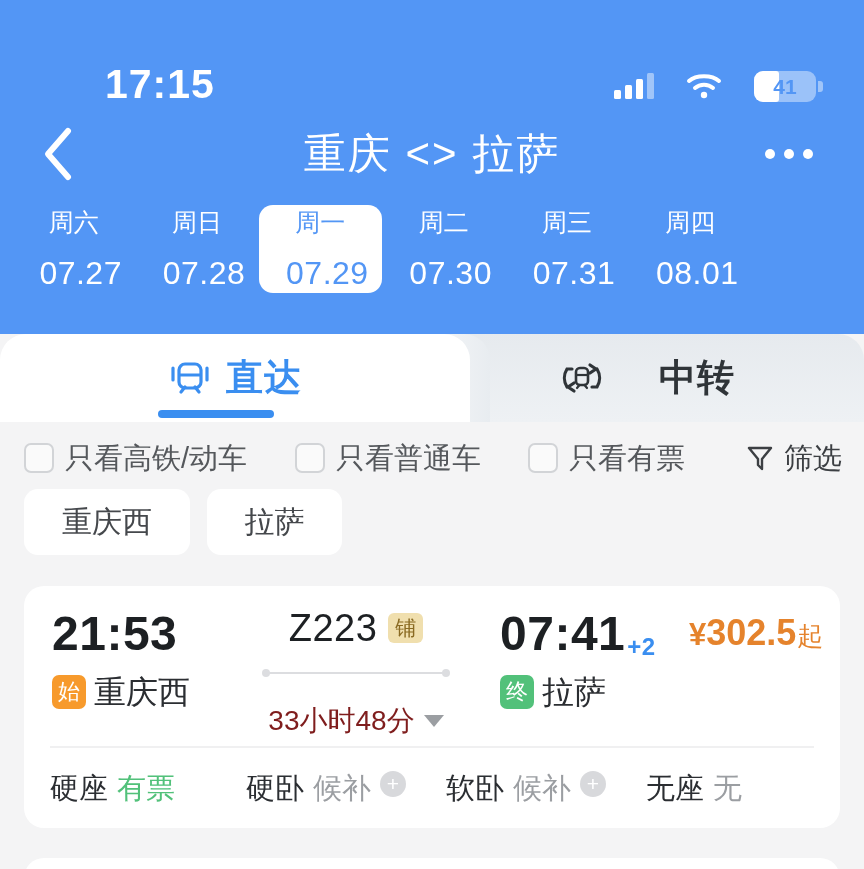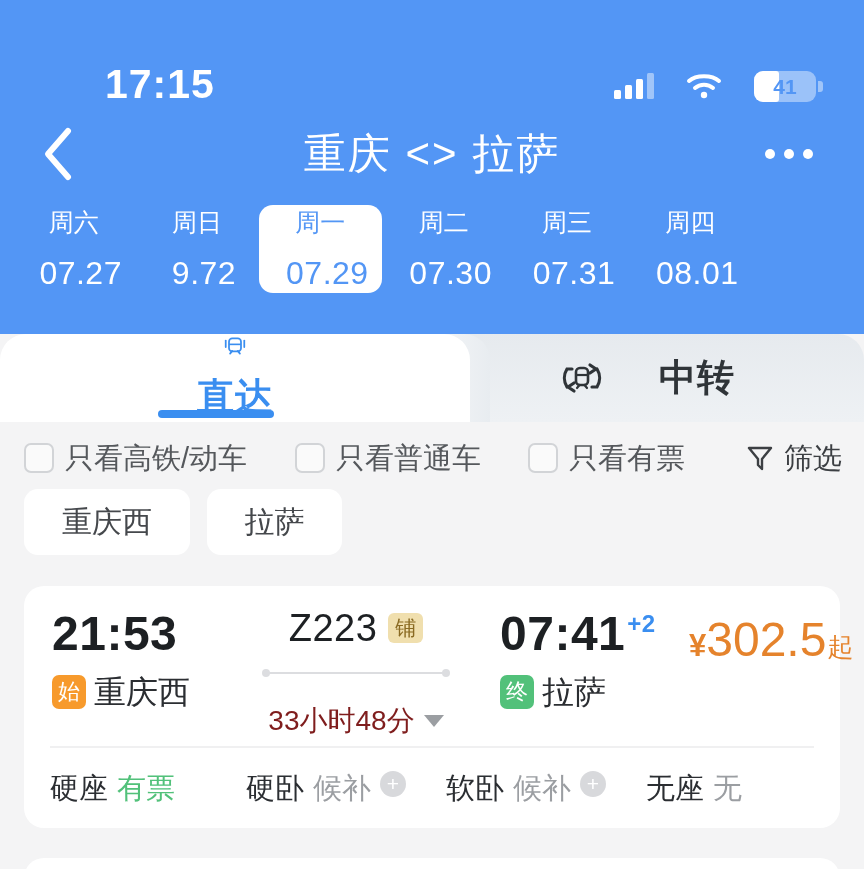--- a/index.html
+++ b/index.html
@@ -108,21 +108,20 @@
   }
   .tab{
     position:absolute;top:0;height:88px;
     display:flex;align-items:center;justify-content:center;gap:14px;cursor:pointer;
   }
   .tab-active{
     left:0;width:470px;
     background:#ffffff;
     border-radius:26px 26px 0 0;
     z-index:2;
-    flex-direction:column;
   }
   .tab-inactive{
     left:430px;width:434px;
     background:linear-gradient(180deg,#e6eaee 0%,#eef1f4 100%);
     border-radius:26px 26px 0 0;
     z-index:1;
   }
   .tab-active .tab-label{font-size:37px;color:#3a8ef0;font-weight:700;letter-spacing:1px;}
   .tab-inactive .tab-label{font-size:37px;color:#2f3438;font-weight:700;letter-spacing:1px;padding-left:40px;}
   .tab-underline{
@@ -209,35 +208,35 @@
   .dur{
     margin-top:23px;display:flex;align-items:center;gap:9px;
     font-size:28px;color:#7f1d1d;line-height:32px;
   }
   .caret{
     width:0;height:0;border-left:10px solid transparent;border-right:10px solid transparent;
     border-top:12px solid #9b9ea2;
   }
 
   .arr-time{
-    position:absolute;left:476px;top:22px;display:flex;align-items:flex-start;
+    position:absolute;left:476px;top:22px;display:flex;align-items:flex-end;
     font-size:48px;font-weight:700;color:#1d2023;line-height:52px;letter-spacing:.5px;
   }
   .arr-plus{
     font-size:24px;font-weight:700;color:#3a8ef0;line-height:26px;margin-top:3px;margin-left:2px;
   }
   .arr-station{
     position:absolute;left:476px;top:88px;display:flex;align-items:center;gap:8px;
   }
   .price{
     position:absolute;left:665px;top:26px;display:flex;align-items:baseline;
     color:#e5832c;
   }
   .price .yen{font-size:31px;font-weight:700;}
-  .price .amt{font-size:48px;font-weight:400;letter-spacing:0px;}
+  .price .amt{font-size:36px;font-weight:700;letter-spacing:0px;}
   .price .qi{font-size:26px;font-weight:400;margin-left:1px;}
 
   .card-div{
     position:absolute;left:26px;top:160px;width:764px;height:2px;background:#f0f0f1;
   }
   .seats{
     position:absolute;left:0;top:162px;width:816px;height:80px;
     display:flex;align-items:center;
   }
   .seat{
@@ -306,21 +305,21 @@
     </div>
 
     <div class="datestrip">
       <div class="dates">
         <div class="date-cell">
           <span class="dw">周六</span>
           <span class="dd">07.27</span>
         </div>
         <div class="date-cell">
           <span class="dw">周日</span>
-          <span class="dd">9.72</span>
+          <span class="dd">07.28</span>
         </div>
         <div class="date-cell sel">
           <span class="dw">周一</span>
           <span class="dd">07.29</span>
         </div>
         <div class="date-cell">
           <span class="dw">周二</span>
           <span class="dd">07.30</span>
         </div>
         <div class="date-cell">

